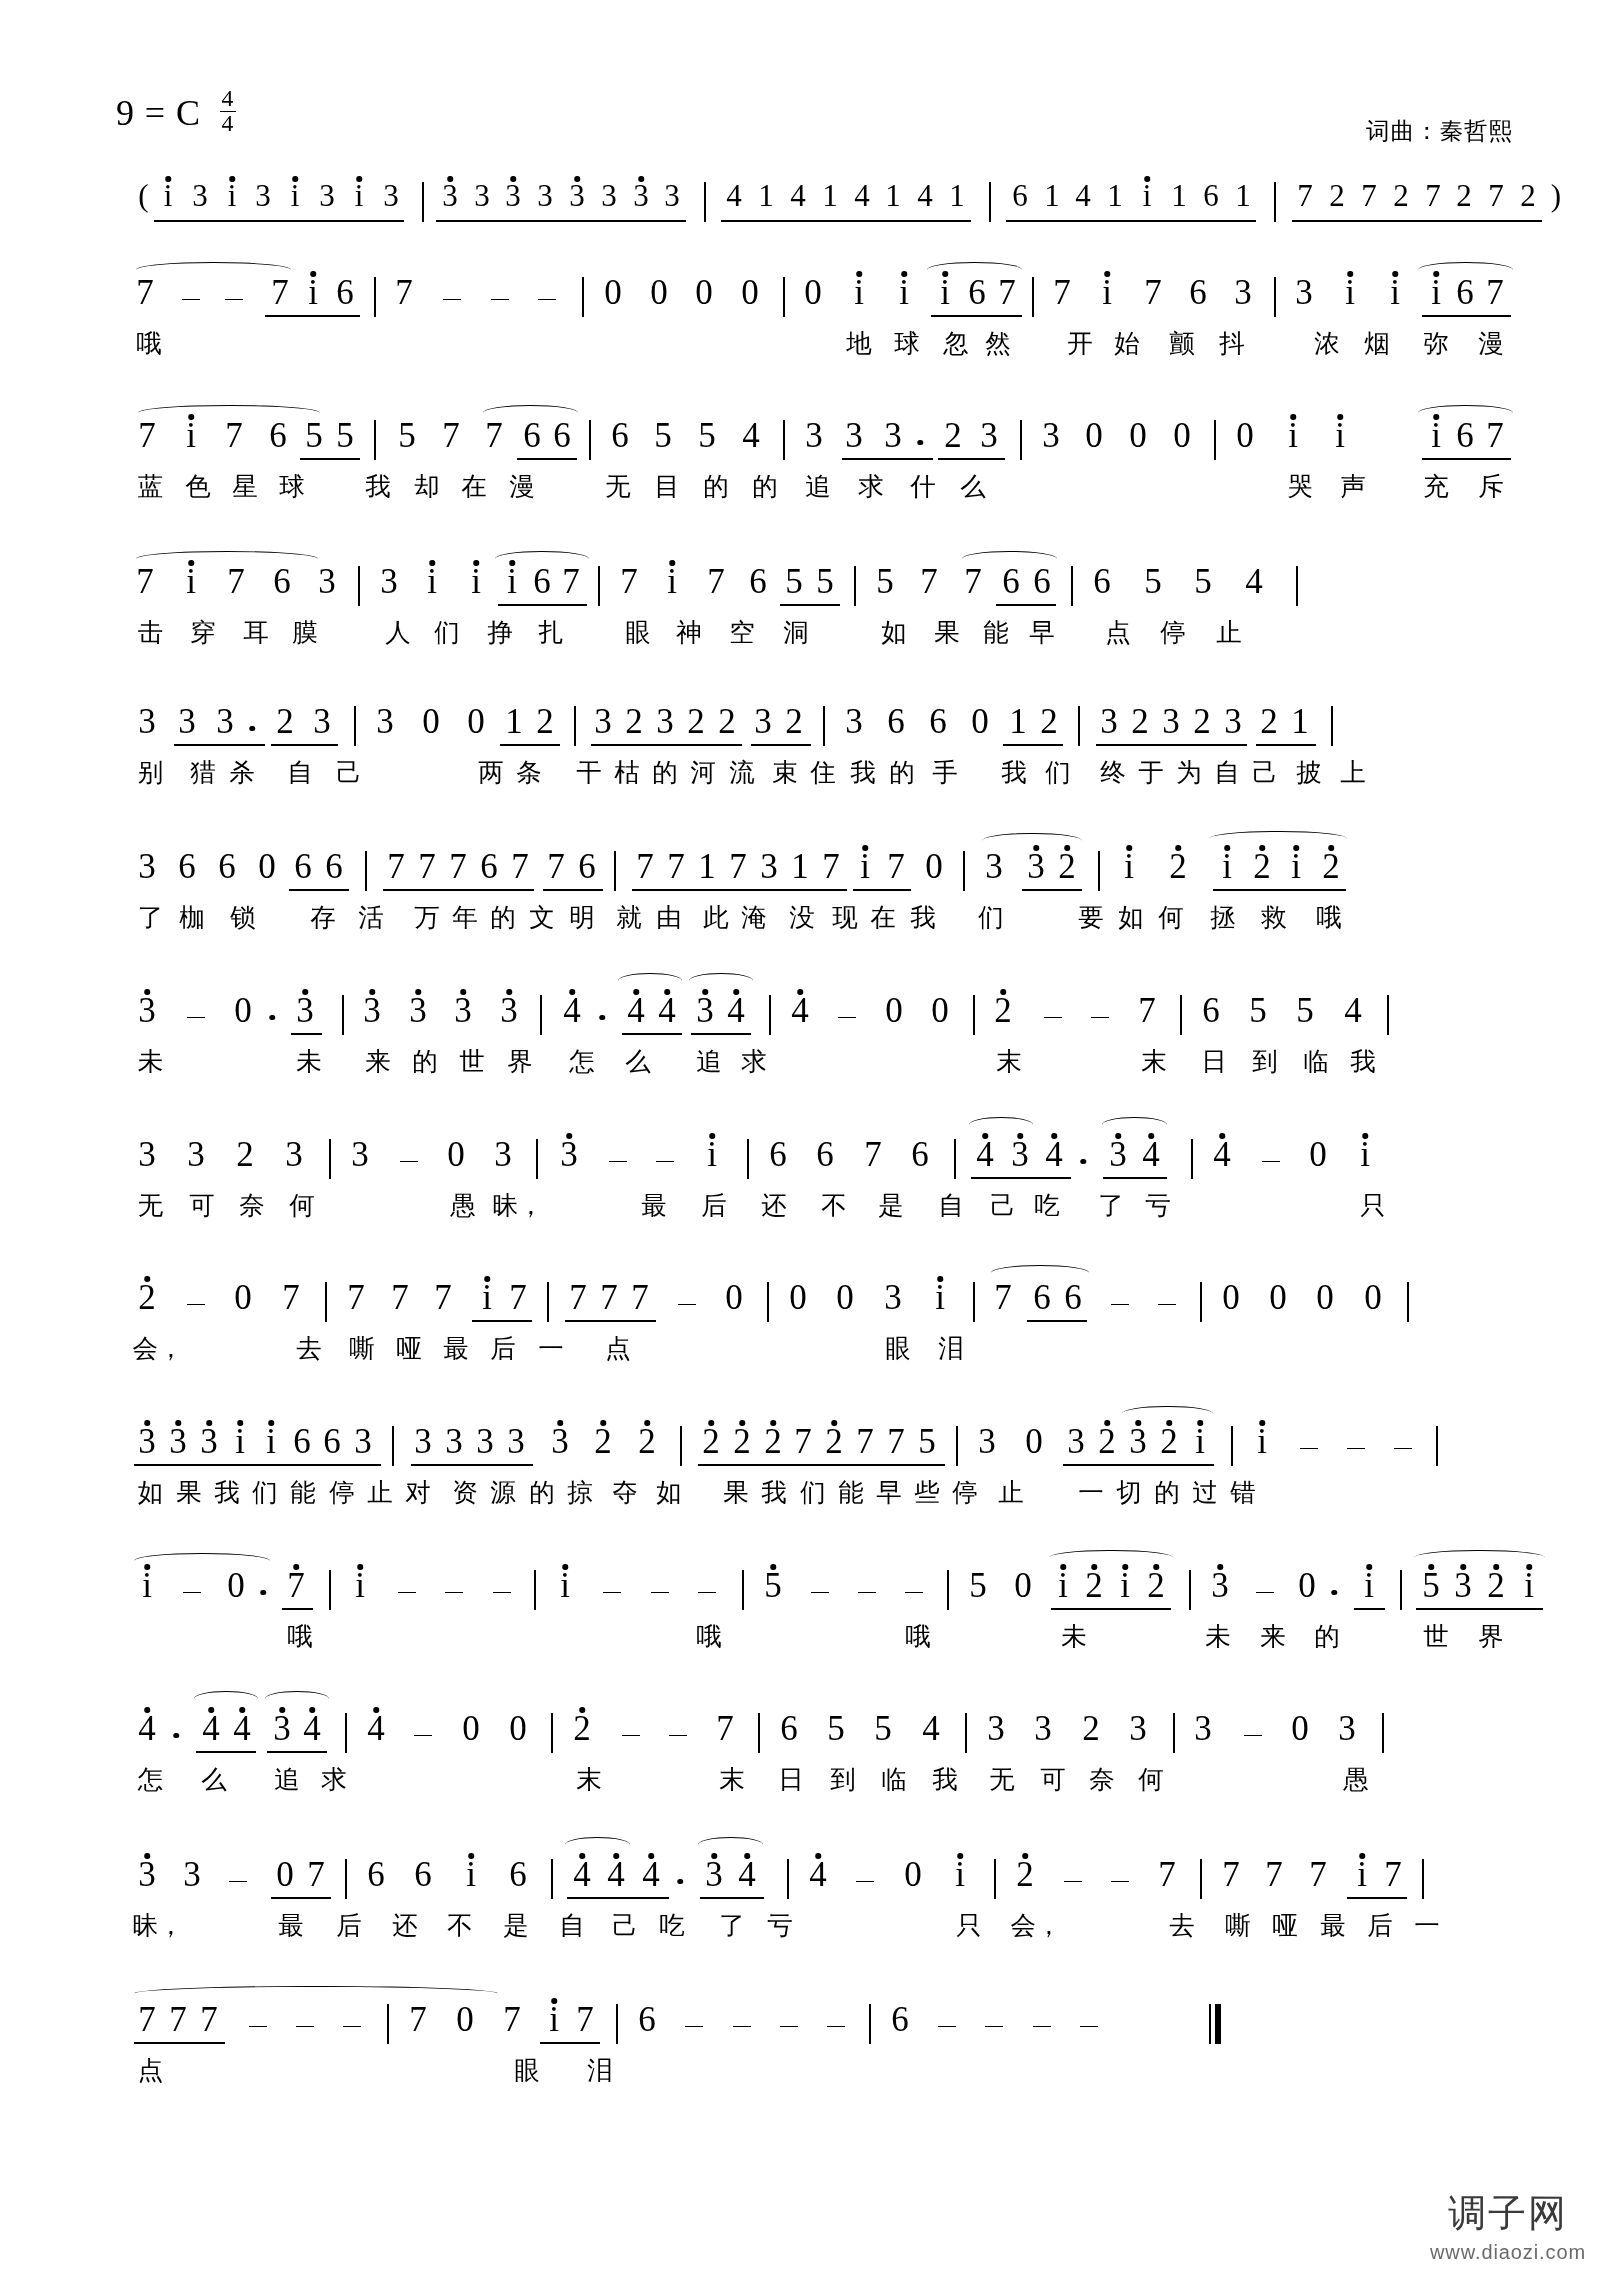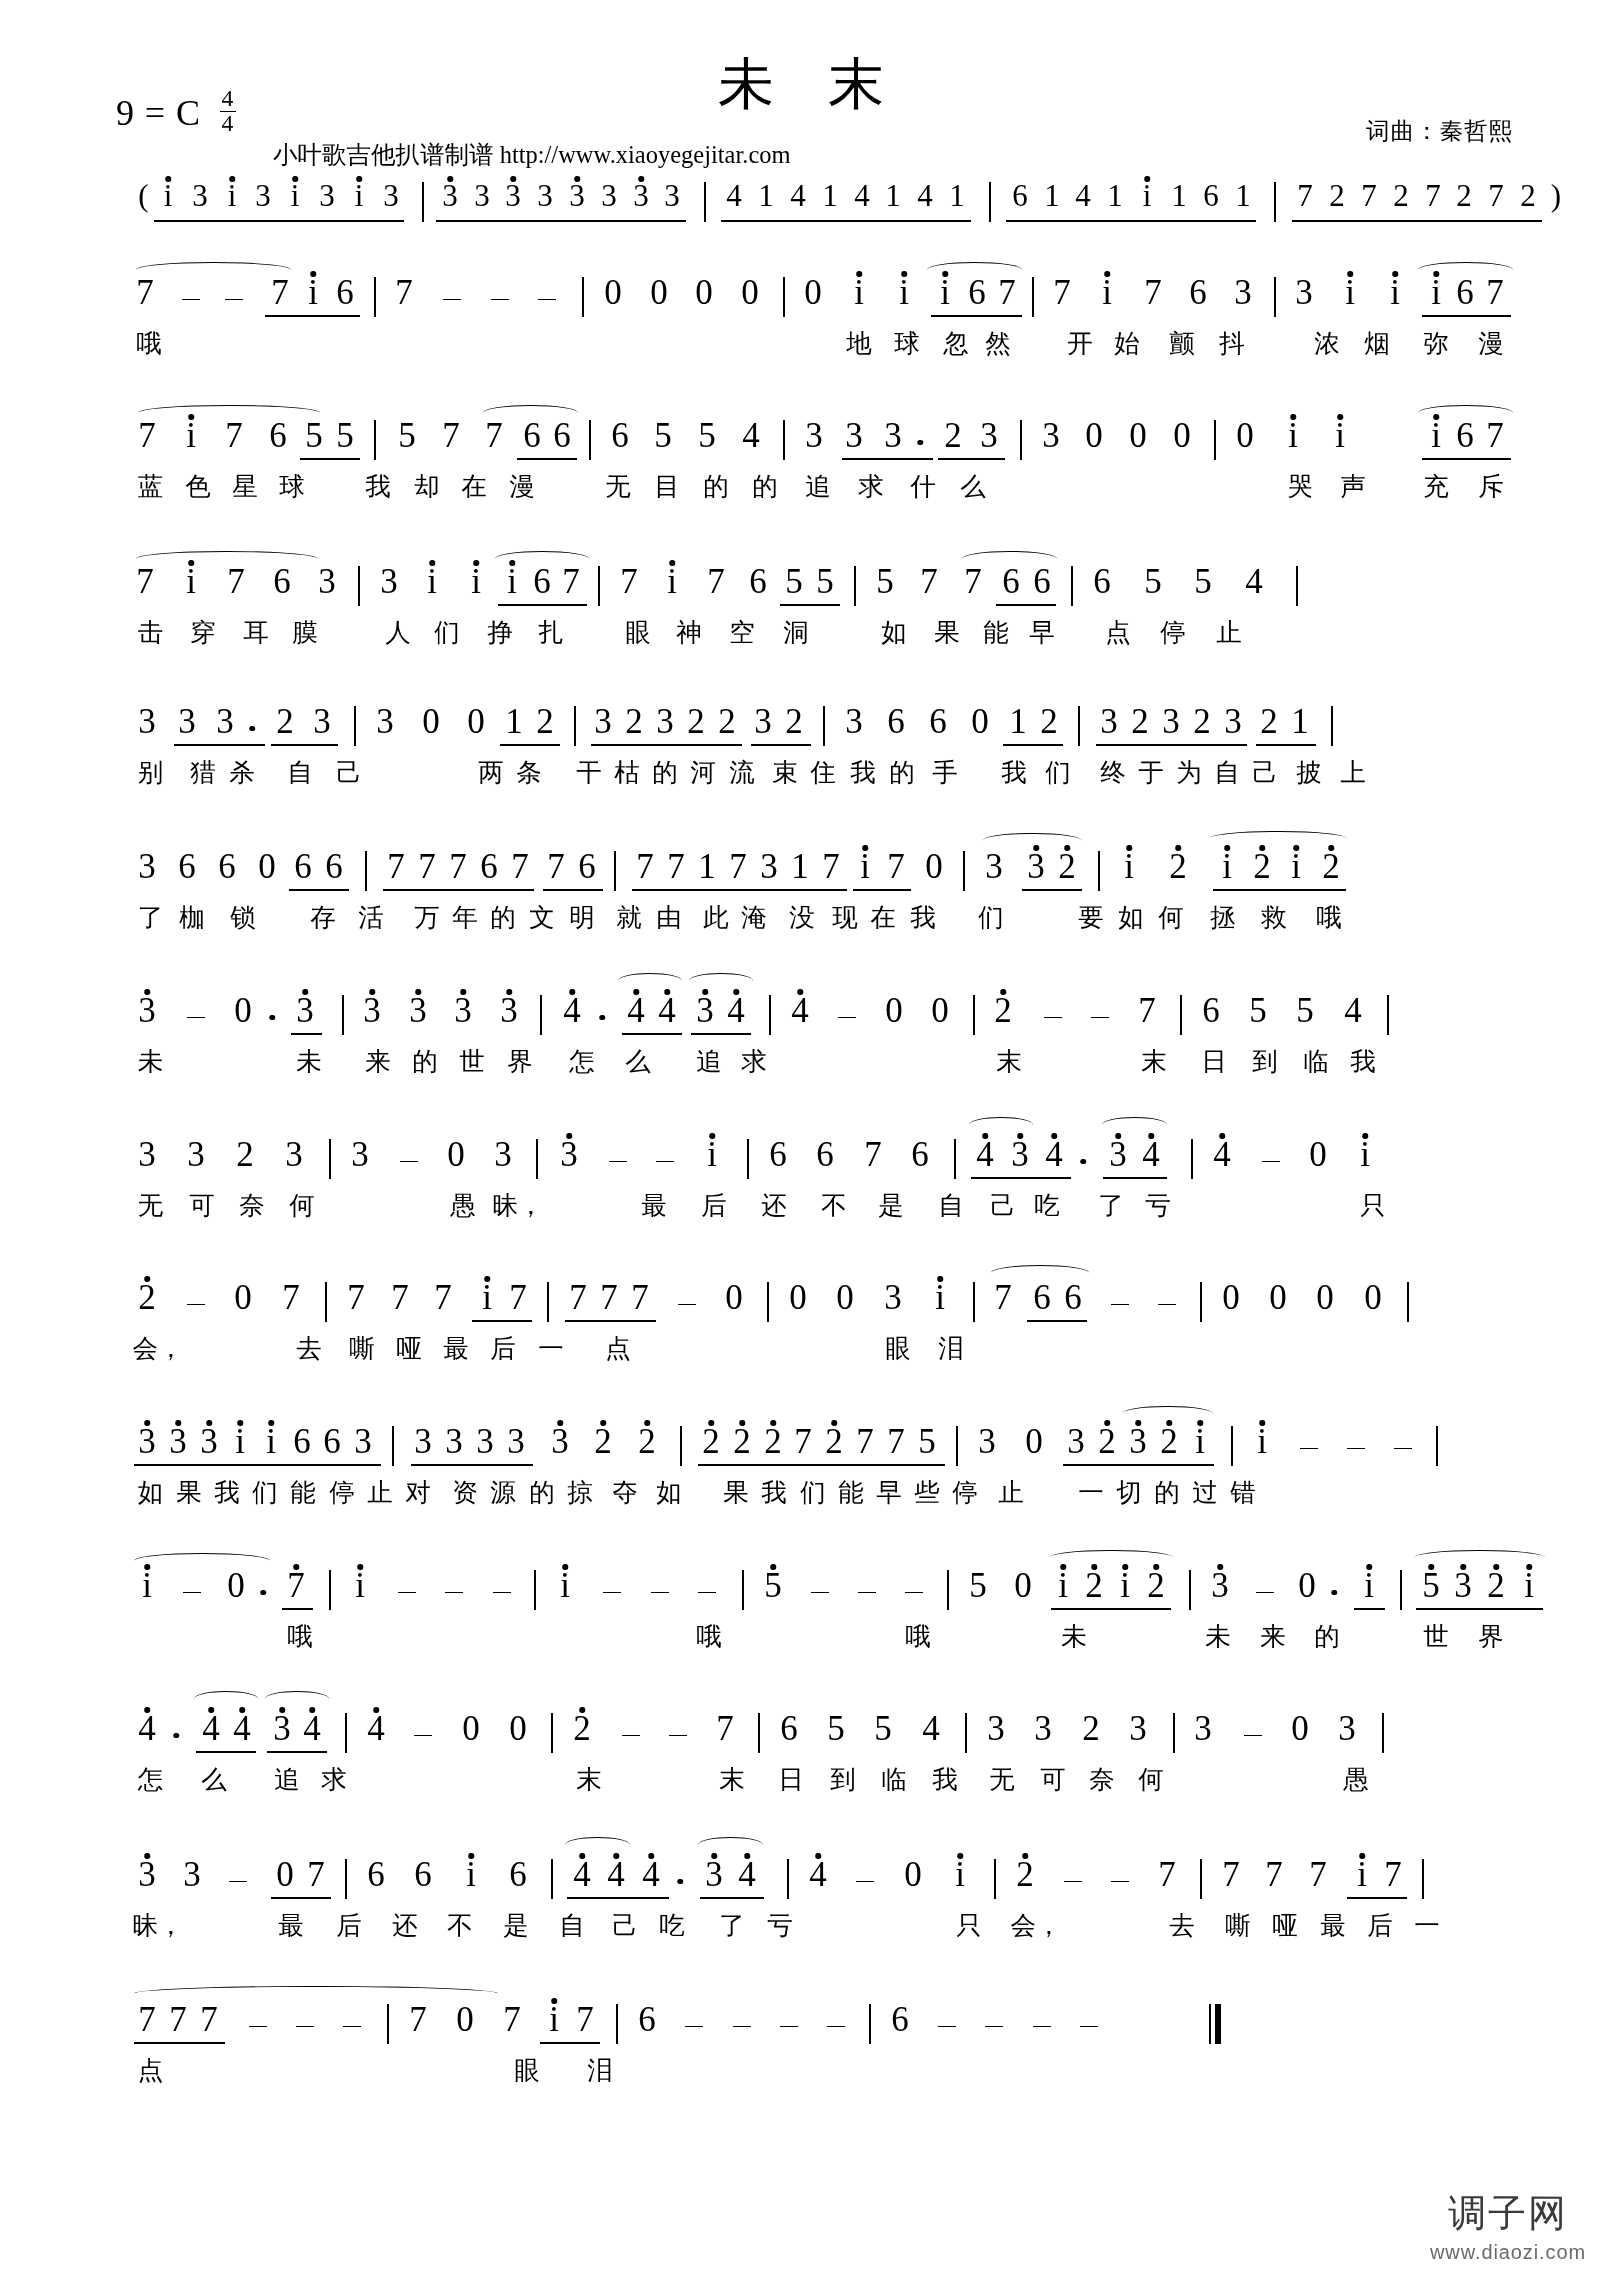--- a/index.html
+++ b/index.html
@@ -185,23 +185,21 @@
 <div class="sheet">
 
   <div class="key-sig">
     <span>9 = C</span>
     <span class="frac">
       <span class="num">4</span>
       <span class="den">4</span>
     </span>
   </div>
 
-  <div class="title">未 末</div>
   <div class="credit">词曲：秦哲熙</div>
-  <div class="maker">小叶歌吉他扒谱制谱  http://www.xiaoyegejitar.com</div>
 
   <div class="line intro-line" style="top:178px;">
     <div class="notes">
       <span class="nt" style="left:16.4px;">(</span>
       <span class="nt" style="left:41px;">i</span>
         <span class="dot-up" style="left:41px;top:-1.8px;"></span>
       <span class="nt" style="left:73px;">3</span>
       <span class="nt" style="left:105px;">i</span>
         <span class="dot-up" style="left:105px;top:-1.8px;"></span>
       <span class="nt" style="left:136px;">3</span>

